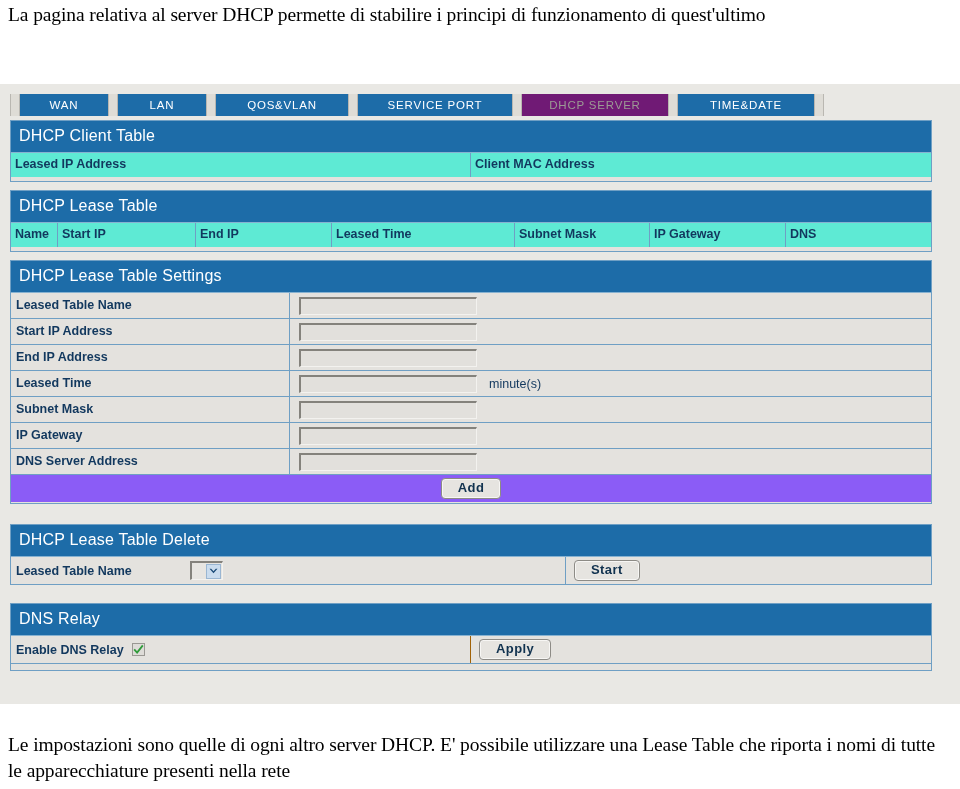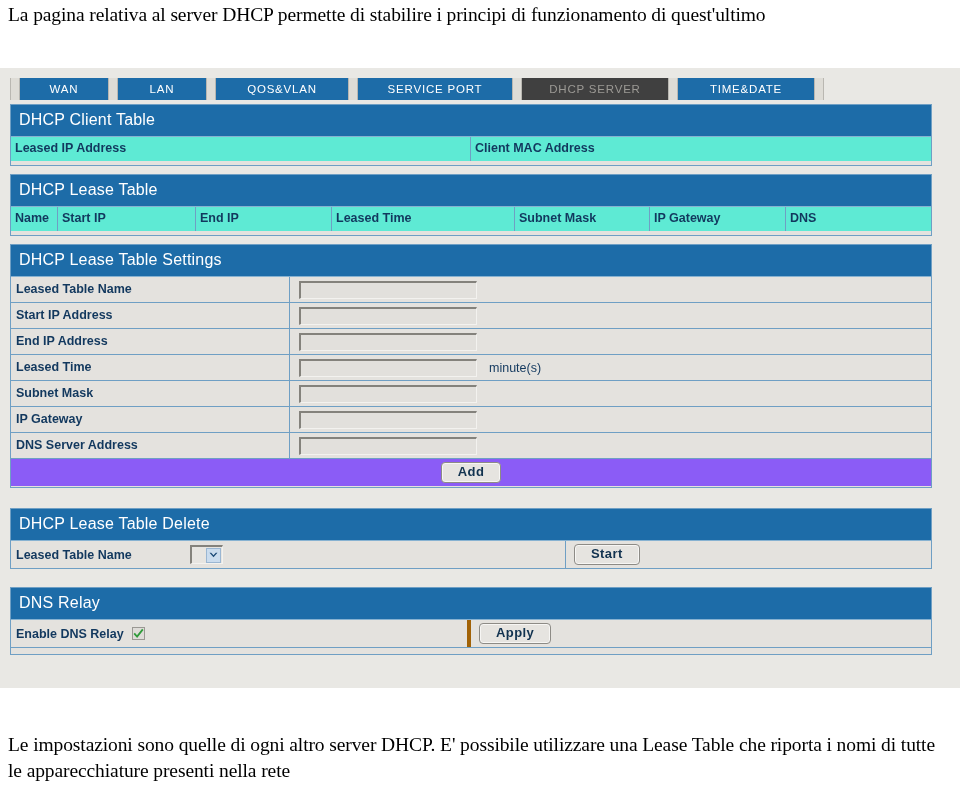--- a/index.html
+++ b/index.html
@@ -26,21 +26,21 @@
     left: 8px; top: 2px; width: 930px;
   }
   #caption-bottom {
     position: absolute;
     left: 8px; top: 732px; width: 944px;
   }
 
   
   #router-panel {
     position: absolute;
-    left: 0px; top: 68px;
+    left: 0px; top: 84px;
     width: 960px; height: 620px;
     background: #e9e8e4;
   }
 
   
   .tabbar {
     position: absolute;
     left: 10px; top: 10px;
     width: 922px; height: 22px;
     background: #1d6ca8;
@@ -60,21 +60,21 @@
     align-items: center;
     justify-content: center;
     font-size: 11.5px;
     letter-spacing: 0.8px;
     color: #ffffff;
     background: #1d6ca8;
     padding: 0 10px;
     white-space: nowrap;
   }
   .tab.active {
-    background: #404040;
+    background: #701a75;
     color: #9c9a95;
   }
   .tabbar-filler {
     flex: 1 1 auto;
     background: #e9e8e4;
   }
 
   
   .frame {
     position: absolute;
@@ -261,21 +261,21 @@
   }
   .dnsrow .lbl {
     width: 460px;
     flex: none;
     font-size: 12.5px;
     font-weight: bold;
     color: #12385e;
     padding-left: 5px;
     box-sizing: border-box;
     line-height: 26px;
-    border-right: 4px solid #a16207;
+    border-right: 1px solid #a16207;
     height: 100%;
     display: flex;
     align-items: center;
     white-space: nowrap;
   }
   .chk {
     width: 13px; height: 13px;
     margin-left: 8px;
     background: #dedcd8;
     border: 1px solid #9a9893;

